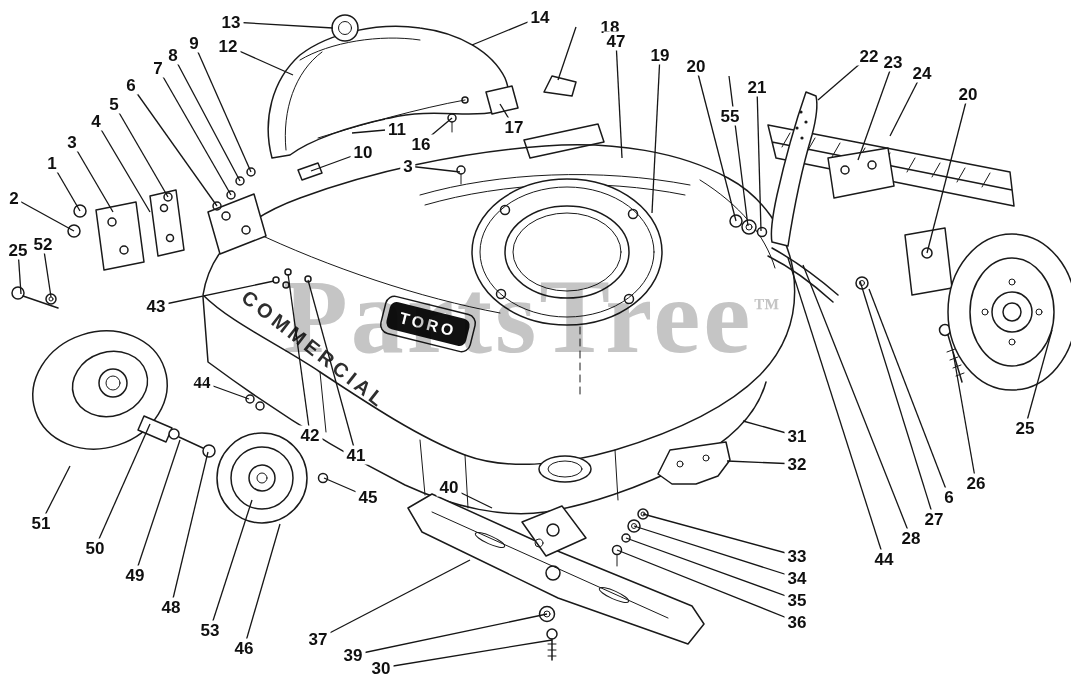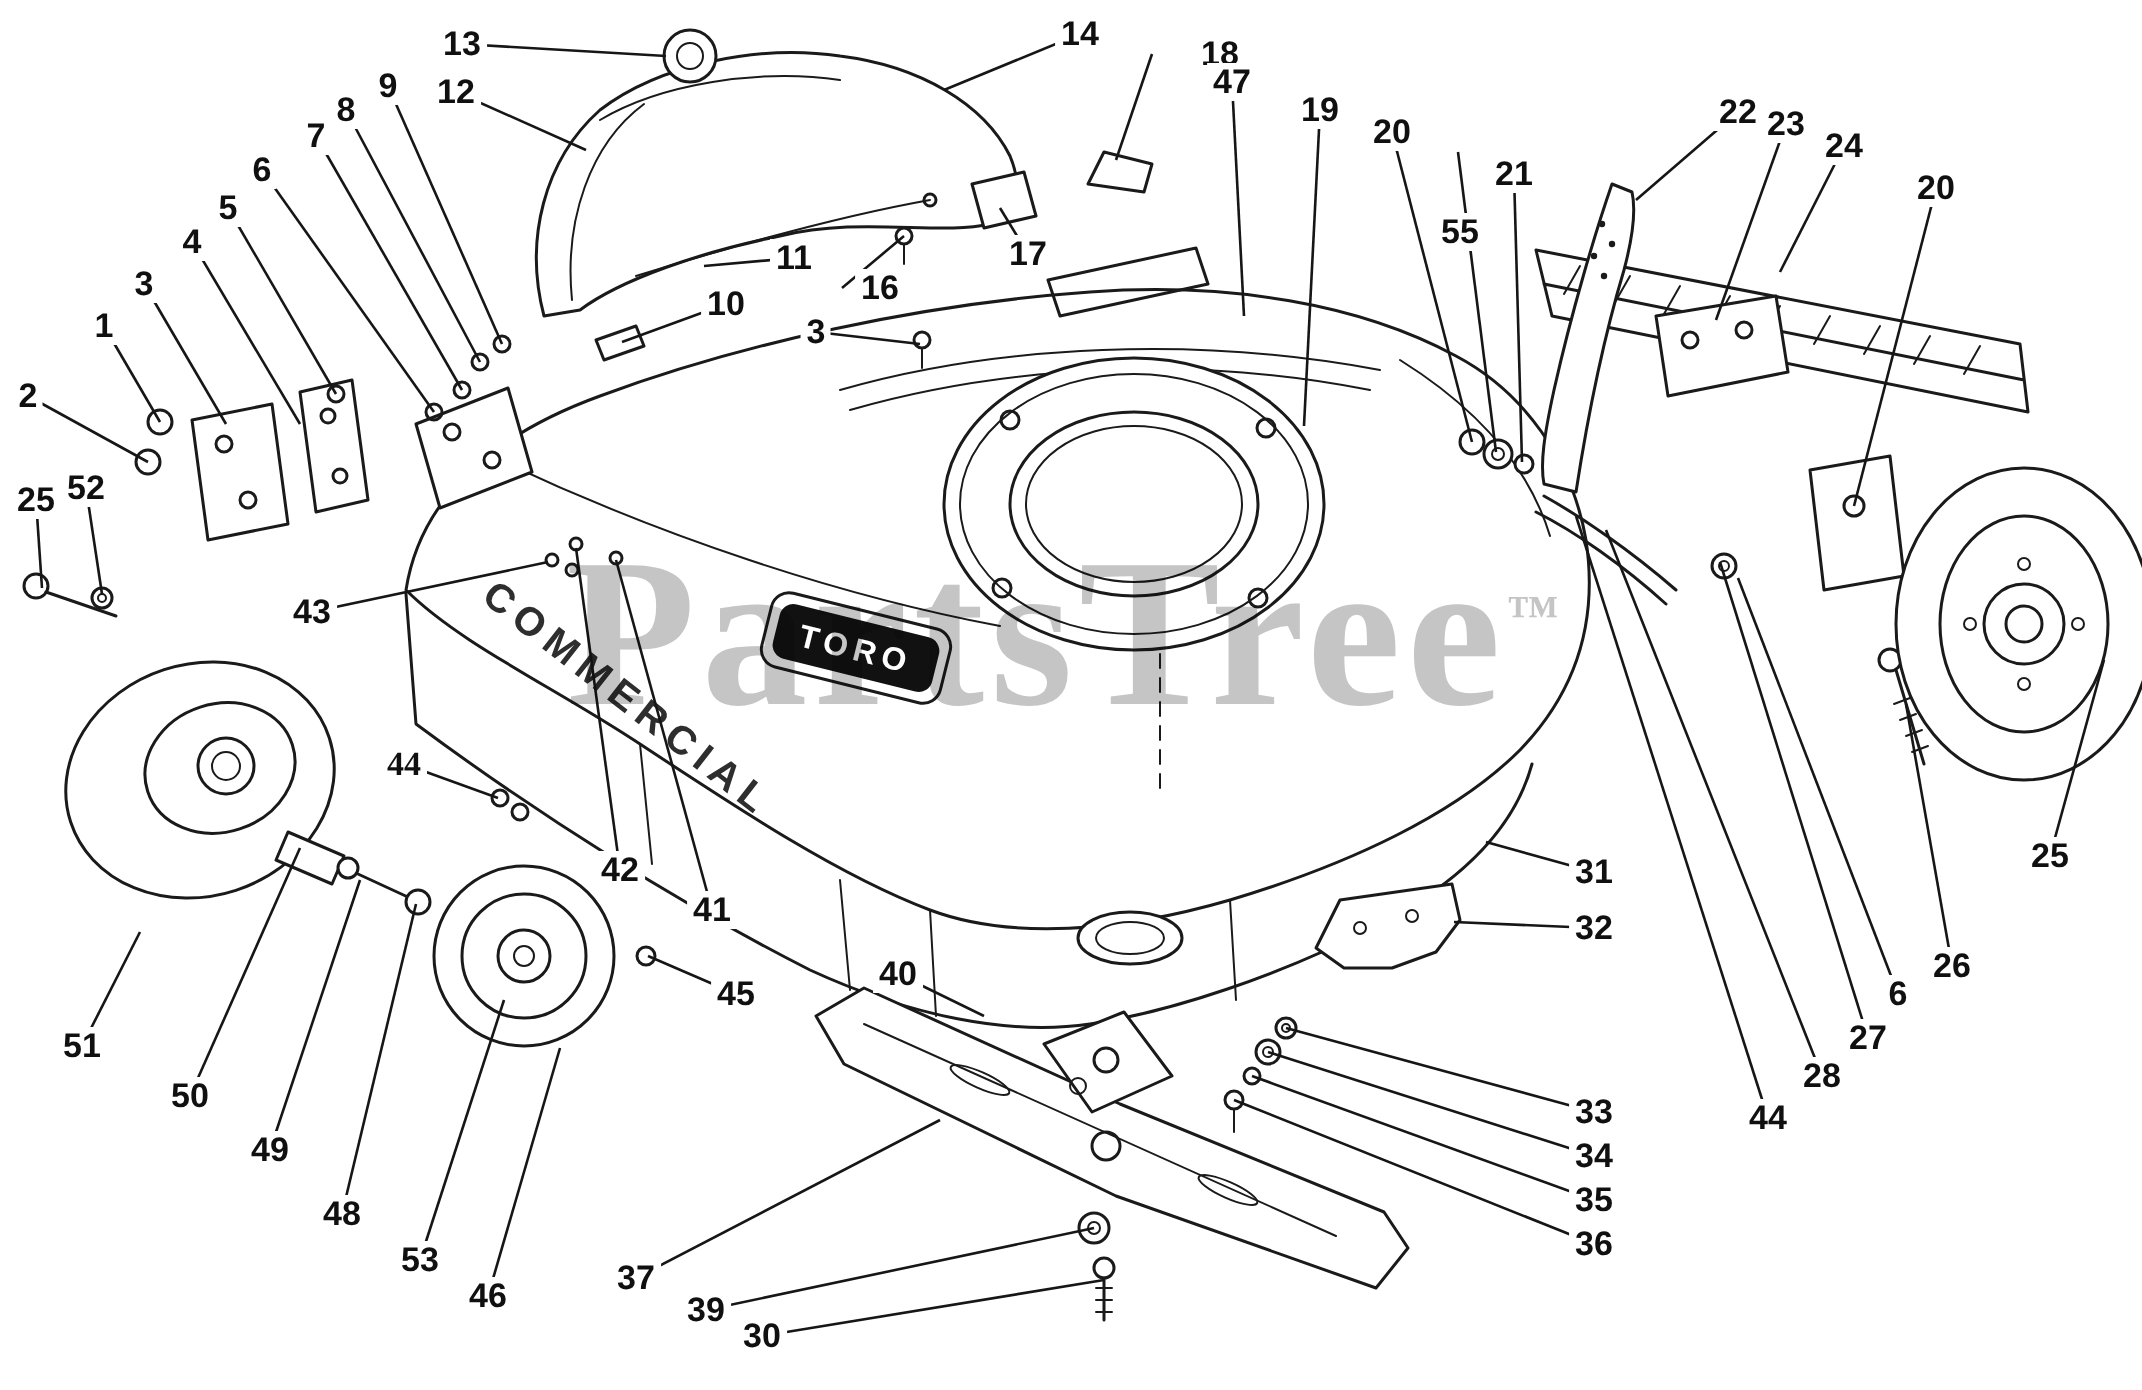--- a/index.html
+++ b/index.html
@@ -306,21 +306,21 @@
       <div class="callout" style="left: 869px; top: 56px;">22</div>
       <div class="callout" style="left: 893px; top: 62px;">23</div>
       <div class="callout" style="left: 922px; top: 73px;">24</div>
       <div class="callout" style="left: 730px; top: 76px; margin-top: 40px;">55</div>
       <div class="callout" style="left: 757px; top: 87px;">21</div>
       <div class="callout" style="left: 968px; top: 94px;">20</div>
       <div class="callout" style="left: 114px; top: 104px;">5</div>
       <div class="callout" style="left: 96px; top: 121px;">4</div>
       <div class="callout" style="left: 397px; top: 129px;">11</div>
       <div class="callout" style="left: 514px; top: 127px;">17</div>
-      <div class="callout" style="left: 421px; top: 144px; margin-left: 19px;">16</div>
+      <div class="callout" style="left: 421px; top: 144px;">16</div>
       <div class="callout" style="left: 72px; top: 142px;">3</div>
       <div class="callout" style="left: 363px; top: 152px;">10</div>
       <div class="callout" style="left: 408px; top: 166px;">3</div>
       <div class="callout" style="left: 52px; top: 163px;">1</div>
       <div class="callout" style="left: 14px; top: 198px;">2</div>
       <div class="callout" style="left: 18px; top: 250px;">25</div>
       <div class="callout" style="left: 43px; top: 244px;">52</div>
       <div class="callout" style="left: 156px; top: 306px;">43</div>
       <div class="callout" style="left: 202px; top: 382px; font-family: Liberation Serif, serif;">44</div>
       <div class="callout" style="left: 310px; top: 435px;">42</div>

